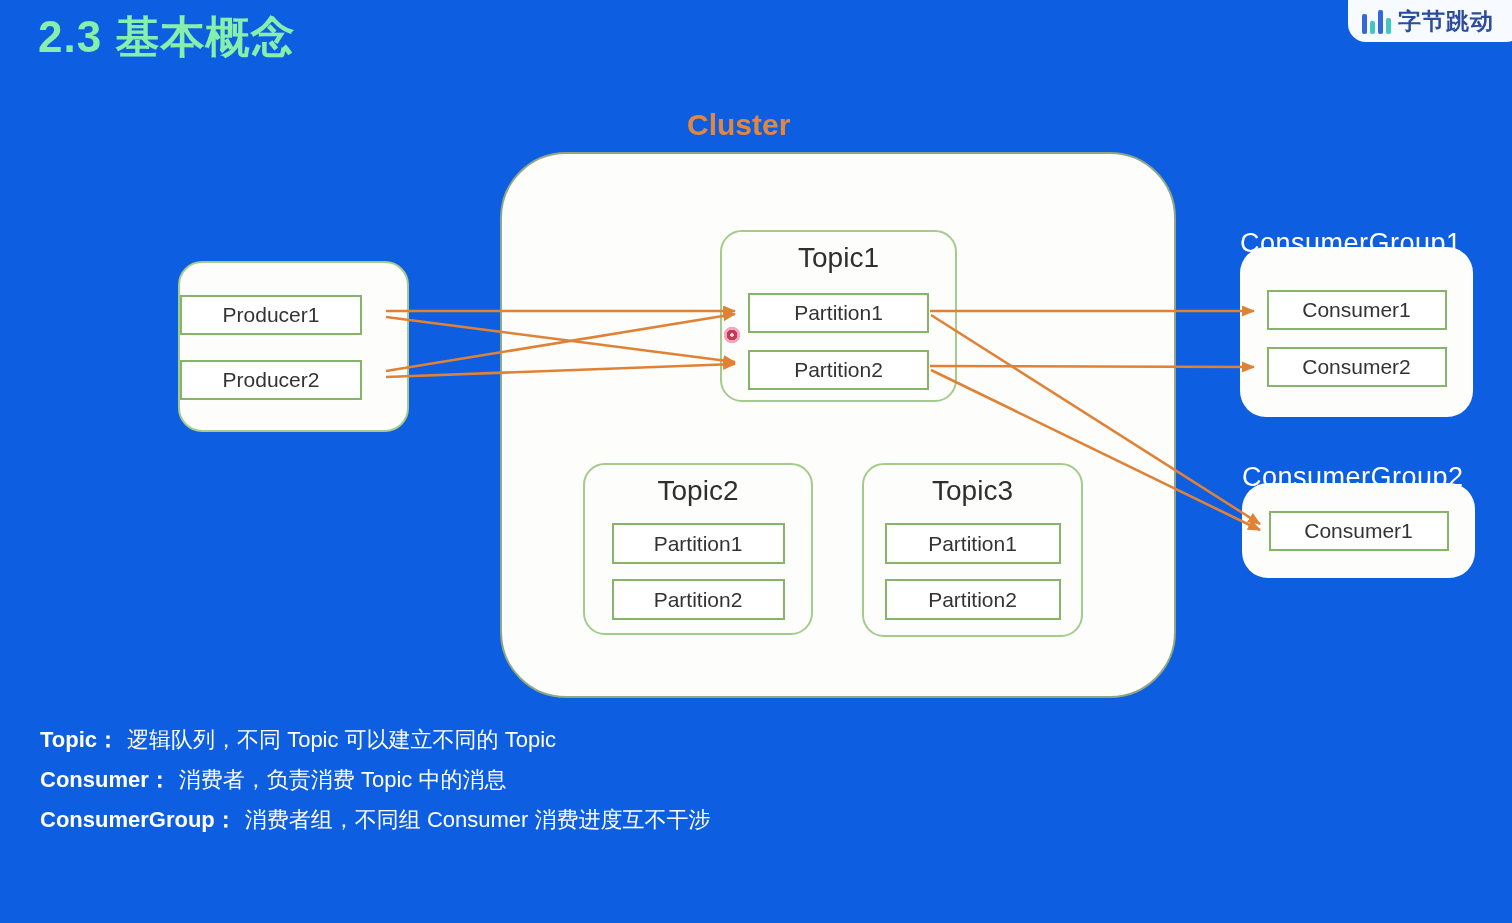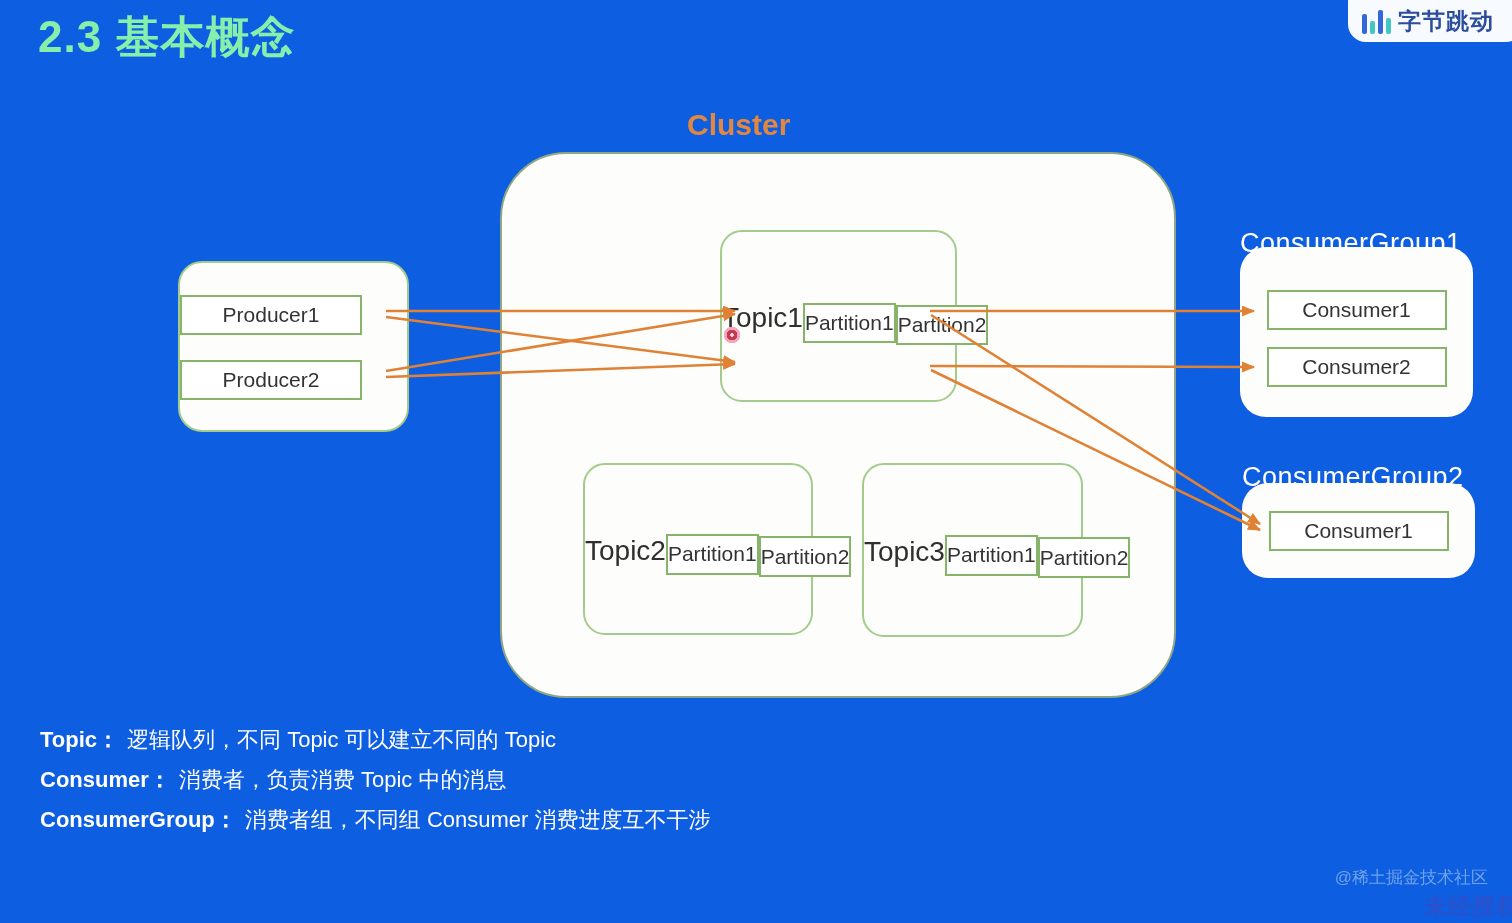--- a/index.html
+++ b/index.html
@@ -24,21 +24,21 @@
     border:2px solid var(--cluster-border,#8FA883);
   }
   .producer-group{
     left:178px;top:261px;width:231px;height:171px;border-radius:24px;
     border:2px solid var(--container-border,#A3CC8C);
     display:flex;flex-direction:column;
     padding-top:32px;gap:25px;
   }
   .topic{
     border-radius:22px;border:2px solid var(--container-border,#A3CC8C);
-    display:flex;flex-direction:row;align-items:center;
+    display:flex;flex-direction:column;align-items:center;
   }
   .topic1{left:720px;top:230px;width:237px;height:172px;}
   .topic2{left:583px;top:463px;width:230px;height:172px;align-items:center;}
   .topic3{left:862px;top:463px;width:221px;height:174px;}
   .topic-title{
     height:48px;line-height:52px;font-size:28px;color:#2F2F2F;font-weight:400;
   }
   .topic1 .node{margin-top:13px;}
   .topic1 .node + .node{margin-top:17px;}
   .topic2 .node,.topic3 .node{margin-top:10px;}
@@ -185,18 +185,14 @@
       <span class="def-term">Topic：</span><span class="def-desc">逻辑队列，不同 Topic 可以建立不同的 Topic</span>
     </div>
     <div class="def-line">
       <span class="def-term">Consumer：</span><span class="def-desc">消费者，负责消费 Topic 中的消息</span>
     </div>
     <div class="def-line">
       <span class="def-term">ConsumerGroup：</span><span class="def-desc">消费者组，不同组 Consumer 消费进度互不干涉</span>
     </div>
   </div>
 
-  <div class="watermark">
-    <div class="wm-line1">@稀土掘金技术社区</div>
-    <div class="wm-line2">未经授权</div>
-  </div>
 
 </div>
 
 </body></html>

